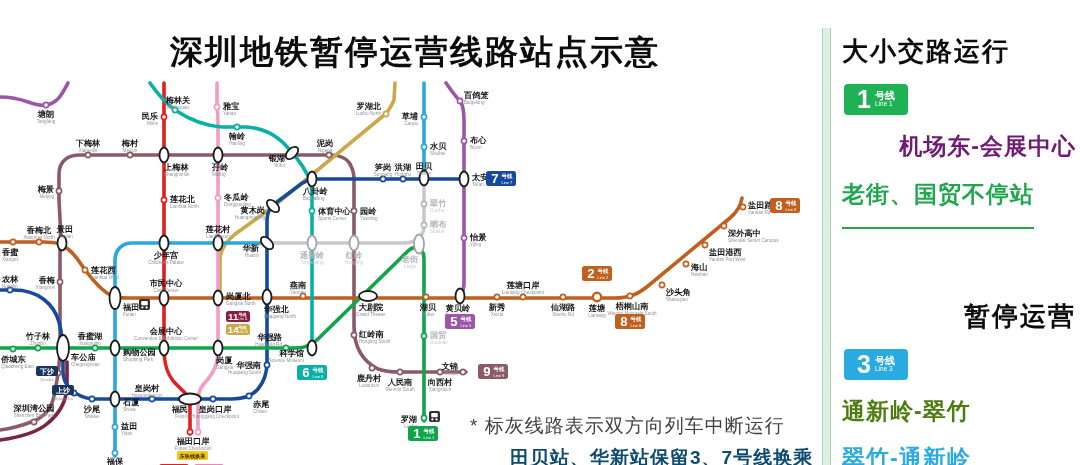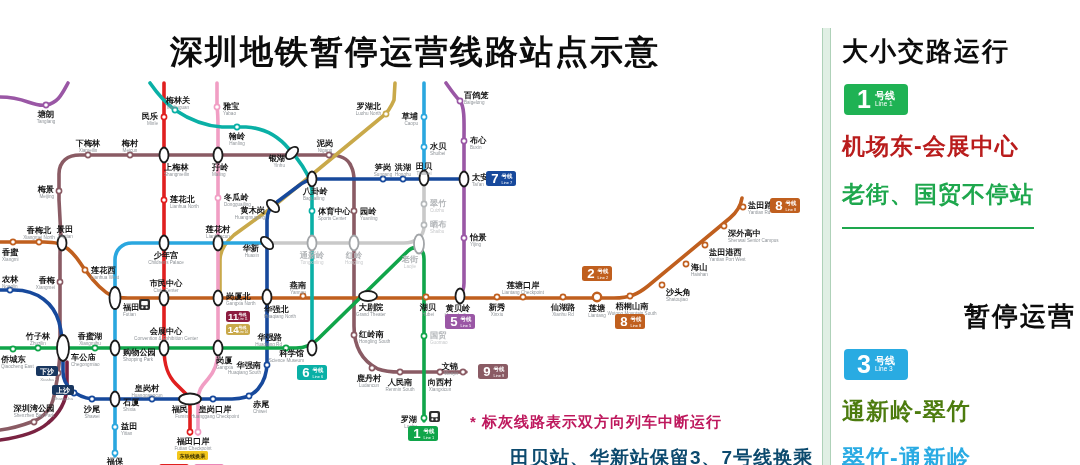--- a/index.html
+++ b/index.html
@@ -2,21 +2,21 @@
 <html><head>
 <meta charset="utf-8">
 <style>
   html,body{margin:0;padding:0;background:#ffffff;}
   body{font-family:"Liberation Sans","DejaVu Sans",sans-serif;}
   #stage{position:relative;width:1080px;height:465px;background:#fff;overflow:hidden;margin-top:28px;}
   #map-wrap{position:absolute;left:0;top:0;width:830px;height:465px;}
   #map-title{position:absolute;left:0;top:2px;width:830px;text-align:center;
     font-size:33px;font-weight:900;color:#0c0c0c;letter-spacing:2px;}
   #metro-map{position:absolute;left:0;top:0;}
-  .note-star{position:absolute;left:470px;top:385px;font-size:15px;font-weight:bold;color:#be185d;letter-spacing:1px;}
+  .note-star{position:absolute;left:470px;top:385px;font-size:19px;font-weight:normal;color:#404040;letter-spacing:1px;}
   .note-sub{position:absolute;left:510px;top:417px;font-size:19px;font-weight:bold;color:#0c4a6e;letter-spacing:1px;}
   .watermark{position:absolute;left:684px;top:447px;font-size:10px;color:#c7c9cb;}
   .page-mark{position:absolute;left:843px;top:450px;font-size:8px;color:#e03a2f;}
   #divider{position:absolute;left:822px;top:0;width:7px;height:465px;background:#e0efe4;
     border-left:1.5px solid #aed1b8;border-right:1.5px solid #aed1b8;}
   #sidebar{position:absolute;left:840px;top:0;width:236px;height:465px;padding-top:2px;}
   #sidebar h2{margin:4px 0 0 2px;font-size:26px;font-weight:900;color:#0c0c0c;letter-spacing:2px;}
   .line-chip{display:flex;align-items:center;margin:15px 0 0 4px;width:64px;height:31px;border-radius:4px;
     color:#fff;justify-content:center;gap:4px;}
   .line-chip .num{font-size:25px;font-weight:bold;line-height:1;}
@@ -604,21 +604,21 @@
 
   <div id="sidebar">
     <h2>大小交路运行</h2>
     <div class="line-chip" id="chip1" style="background: rgb(31, 178, 84);">
       <span class="num">1</span>
       <span class="col">
         <span class="zh">号线</span>
         <span class="en">Line 1</span>
       </span>
     </div>
-    <div class="route-item c1" style="color: #b91c1c; border-color: rgb(30, 167, 77);">机场东-会展中心</div>
+    <div class="route-item c1" style="color: #701a75; border-color: rgb(30, 167, 77); text-align: right;">机场东-会展中心</div>
     <div><span class="route-note c1" style="color: rgb(30, 167, 77); border-color: rgb(30, 167, 77);">老街、国贸不停站</span></div>
 
     <h2 class="sec2">暂停运营</h2>
     <div class="line-chip" id="chip3" style="background: rgb(41, 171, 226);">
       <span class="num">3</span>
       <span class="col">
         <span class="zh">号线</span>
         <span class="en">Line 3</span>
       </span>
     </div>

